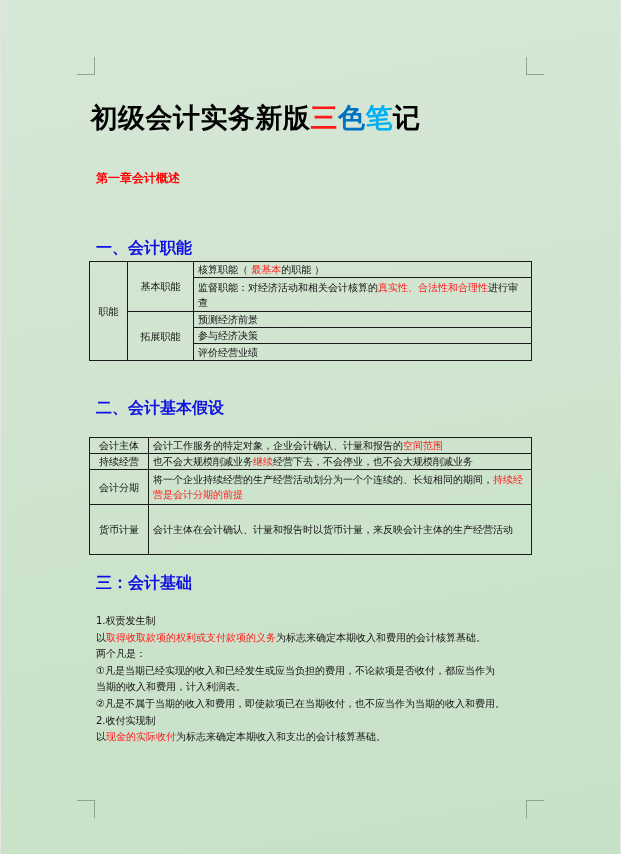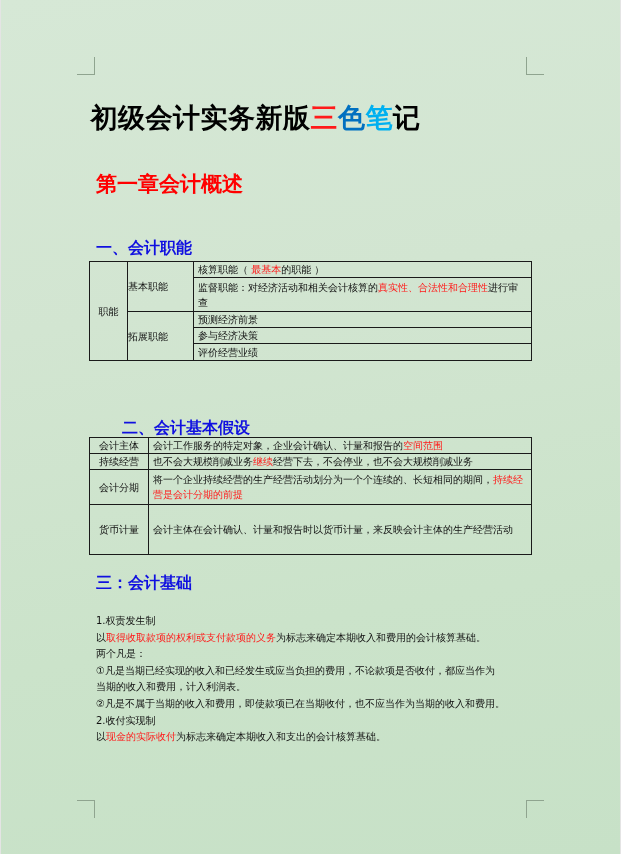--- a/index.html
+++ b/index.html
@@ -20,33 +20,33 @@
 
   .title {
     position: absolute; left: 0; width: 511px; top: 100px;
     text-align: center; font-size: 27px; font-weight: bold; letter-spacing: 0.5px;
     color: #000;
   }
   .title .c-red { color: #ff1a1a; }
   .title .c-blue { color: #0070c0; }
   .title .c-cyan { color: #00b0f0; }
 
-  .chapter { position: absolute; left: 96px; top: 170px; font-size: 21px; font-weight: bold; color: #ff0000; }
+  .chapter { position: absolute; left: 96px; top: 170px; font-size: 12px; font-weight: bold; color: #ff0000; }
   .section { position: absolute; left: 96px; font-size: 16px; font-weight: bold; color: #1010e0; }
   .s1 { top: 238px; }
-  .s2 { top: 418px; margin-left: 26px; }
+  .s2 { top: 398px; }
   .s3 { top: 573px; }
 
   table { position: absolute; border-collapse: collapse; font-size: 10px; color: #111; }
   td { border: 1px solid #1a1a1a; vertical-align: middle; line-height: 15px; margin-top: 8px; }
   .red { color: #ff1a1a; }
 
   .t1 { left: 89px; top: 261px; width: 443px; }
   .t1 td.c1 { width: 38px; text-align: center; }
-  .t1 td.c2 { width: 66px; text-align: left; }
+  .t1 td.c2 { width: 66px; text-align: center; }
   .t1 td.c3 { padding: 0 4px; height: 16px; }
 
   .t2 { left: 89px; top: 437px; width: 443px; }
   .t2 td.k { width: 59px; text-align: center; height: 16px; }
   .t2 td.v { padding: 0 4px; }
 
   .body-text { position: absolute; left: 96px; top: 613px; width: 440px; font-size: 10px; line-height: 16.6px; color: #111; }
   .body-text .line { white-space: nowrap; }
 </style>
 </head>

